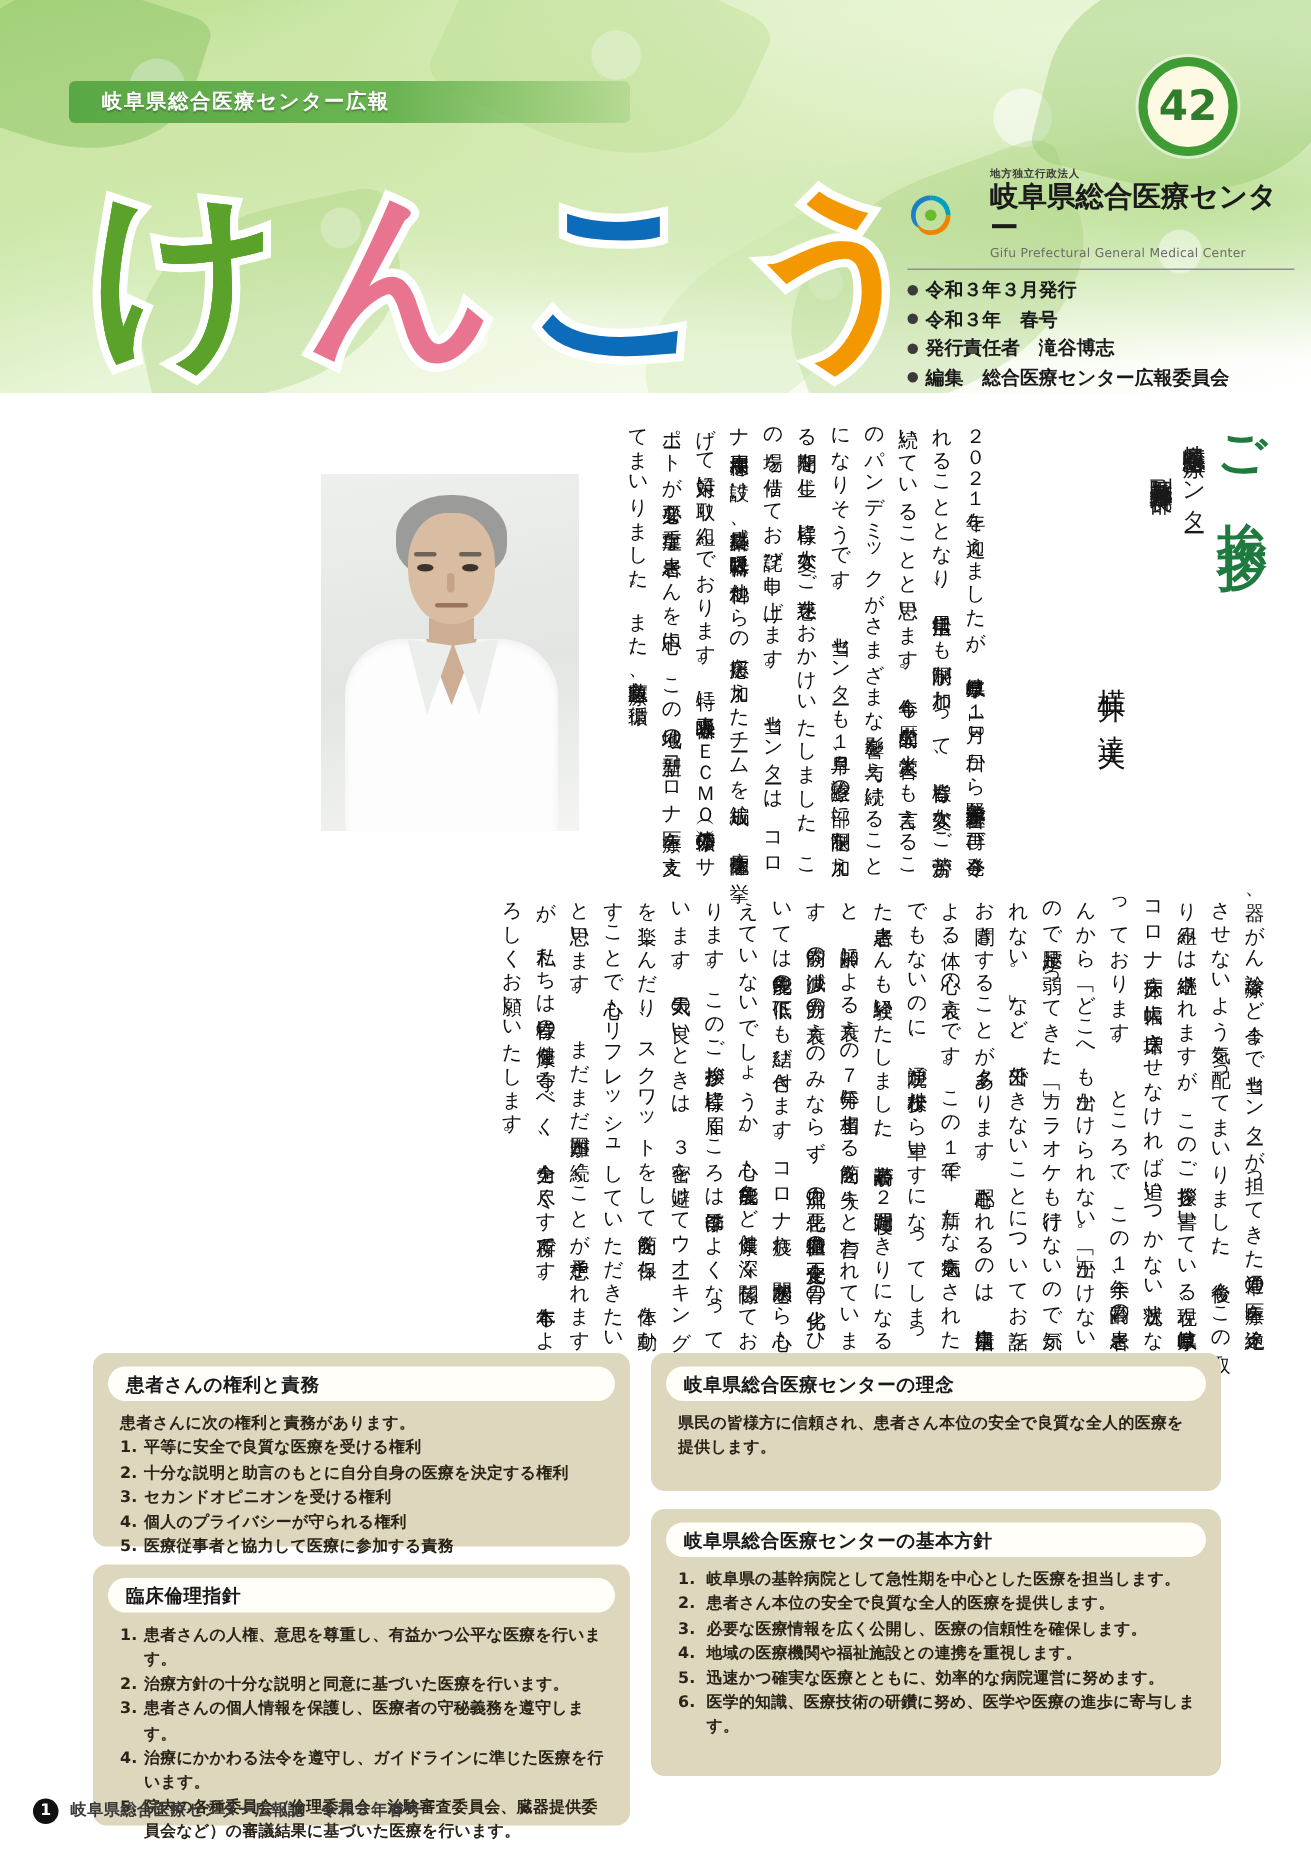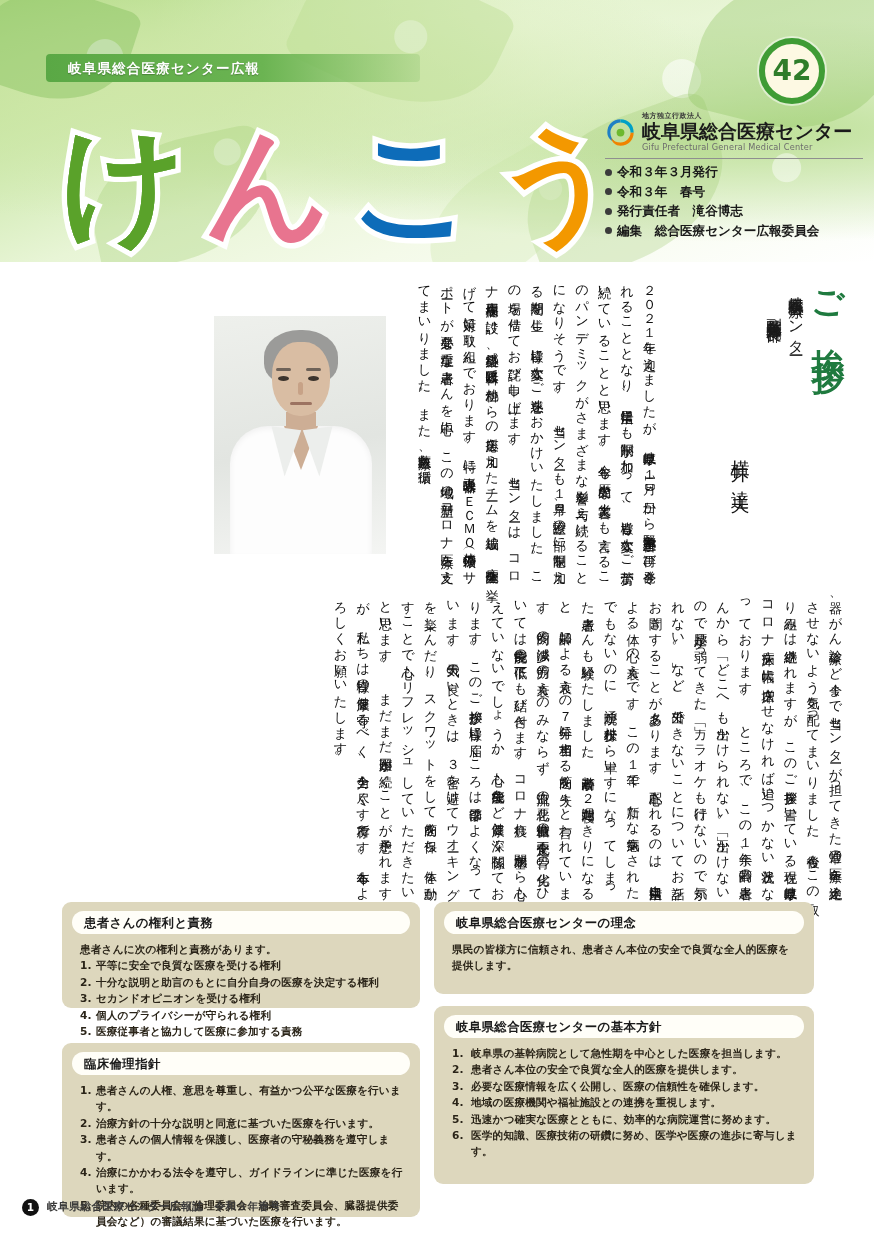--- a/index.html
+++ b/index.html
@@ -55,21 +55,21 @@
   .ch.g{color:#5aa22a;-webkit-text-stroke-color:#fff;text-shadow:0 0 0 #5aa22a;}
   .ch.p{color:#e8748f;}
   .ch.b{color:#0d6cb9;}
   .ch.o{color:#f39800;}
   .ch-wrap{position:relative;display:inline-block;}
   .ch-out{position:absolute;left:0;top:0;-webkit-text-stroke:10px currentColor;z-index:0;}
   .ch-top{position:absolute;left:0;top:0;z-index:2;}
 
   
   .logo-block{position:absolute;left:605px;top:112px;width:258px;}
-  .logo-row{display:flex;align-items:center;gap:6px;}
+  .logo-row{display:flex;align-items:center;gap:24px;}
   .logo-mark{width:31px;height:31px;position:relative;flex:none;}
   .logo-text .lt-small{font-size:7px;color:#3b3b3b;letter-spacing:.5px;font-weight:700;line-height:9px;}
   .logo-text .lt-main{font-size:19px;color:#1b1b1b;font-weight:700;letter-spacing:0px;line-height:21px;}
   .logo-text .lt-en{font-size:8.2px;color:#6d6d6d;letter-spacing:.2px;line-height:11px;}
   .logo-rule{height:1px;background:#8f8f8f;margin:5px 0 4px 0;width:100%;}
   .pub-line{display:flex;align-items:center;font-size:12.6px;color:#1a1a1a;font-weight:700;line-height:18px;margin-top:1.5px;}
   .pub-dot{width:7px;height:7px;border-radius:50%;background:#3b3b3b;margin-right:5px;flex:none;}
 
   
   .article{position:absolute;left:0;top:262px;width:874px;height:640px;}
@@ -128,21 +128,21 @@
     background:#fffef8;border-radius:13px;height:23px;line-height:23px;
     padding:0 12px;font-size:12.4px;font-weight:700;color:#1a1a1a;letter-spacing:.4px;
   }
   .ibox-body{padding:7px 6px 0 8px;}
   .ib-line{font-size:10.6px;color:#2a2418;line-height:16.4px;font-weight:700;letter-spacing:.2px;}
   .ib-item{display:flex;font-size:10.6px;color:#2a2418;line-height:16.4px;font-weight:700;letter-spacing:.2px;}
   .ib-num{flex:none;width:16px;}
   .ib-num.wide{width:19px;}
   .ib-txt{flex:1;}
 
-  #box-rights{left:62px;top:4px;width:358px;height:106px;}
+  #box-rights{left:62px;top:4px;width:358px;height:129px;}
   #box-ethics{left:62px;top:145px;width:358px;height:174px;}
   #box-philosophy{left:434px;top:4px;width:380px;height:92px;}
   #box-policy{left:434px;top:108px;width:380px;height:178px;}
 
   
   .footer{position:absolute;left:0;top:1196px;width:874px;height:40px;}
   .pagenum{
     position:absolute;left:22px;top:3px;width:17px;height:17px;border-radius:50%;
     background:#111;color:#fff;font-size:10.5px;font-weight:700;
     display:flex;align-items:center;justify-content:center;line-height:1;

